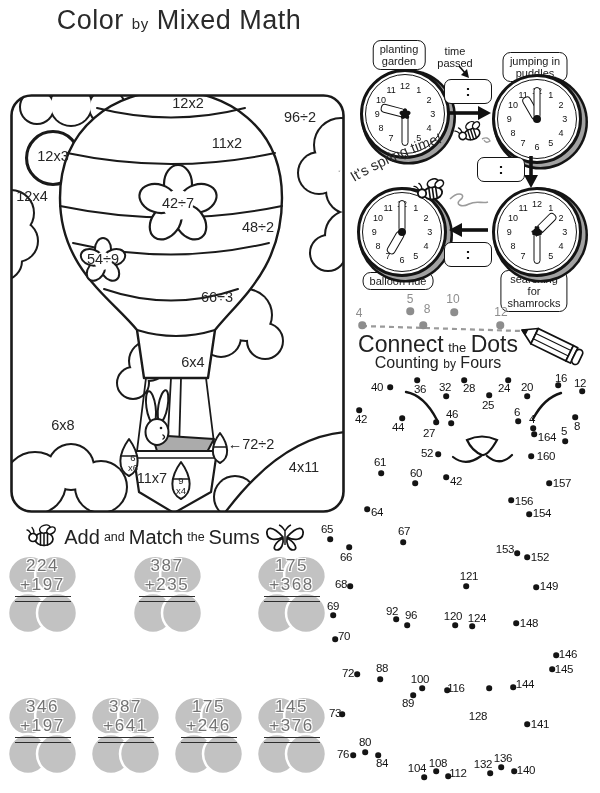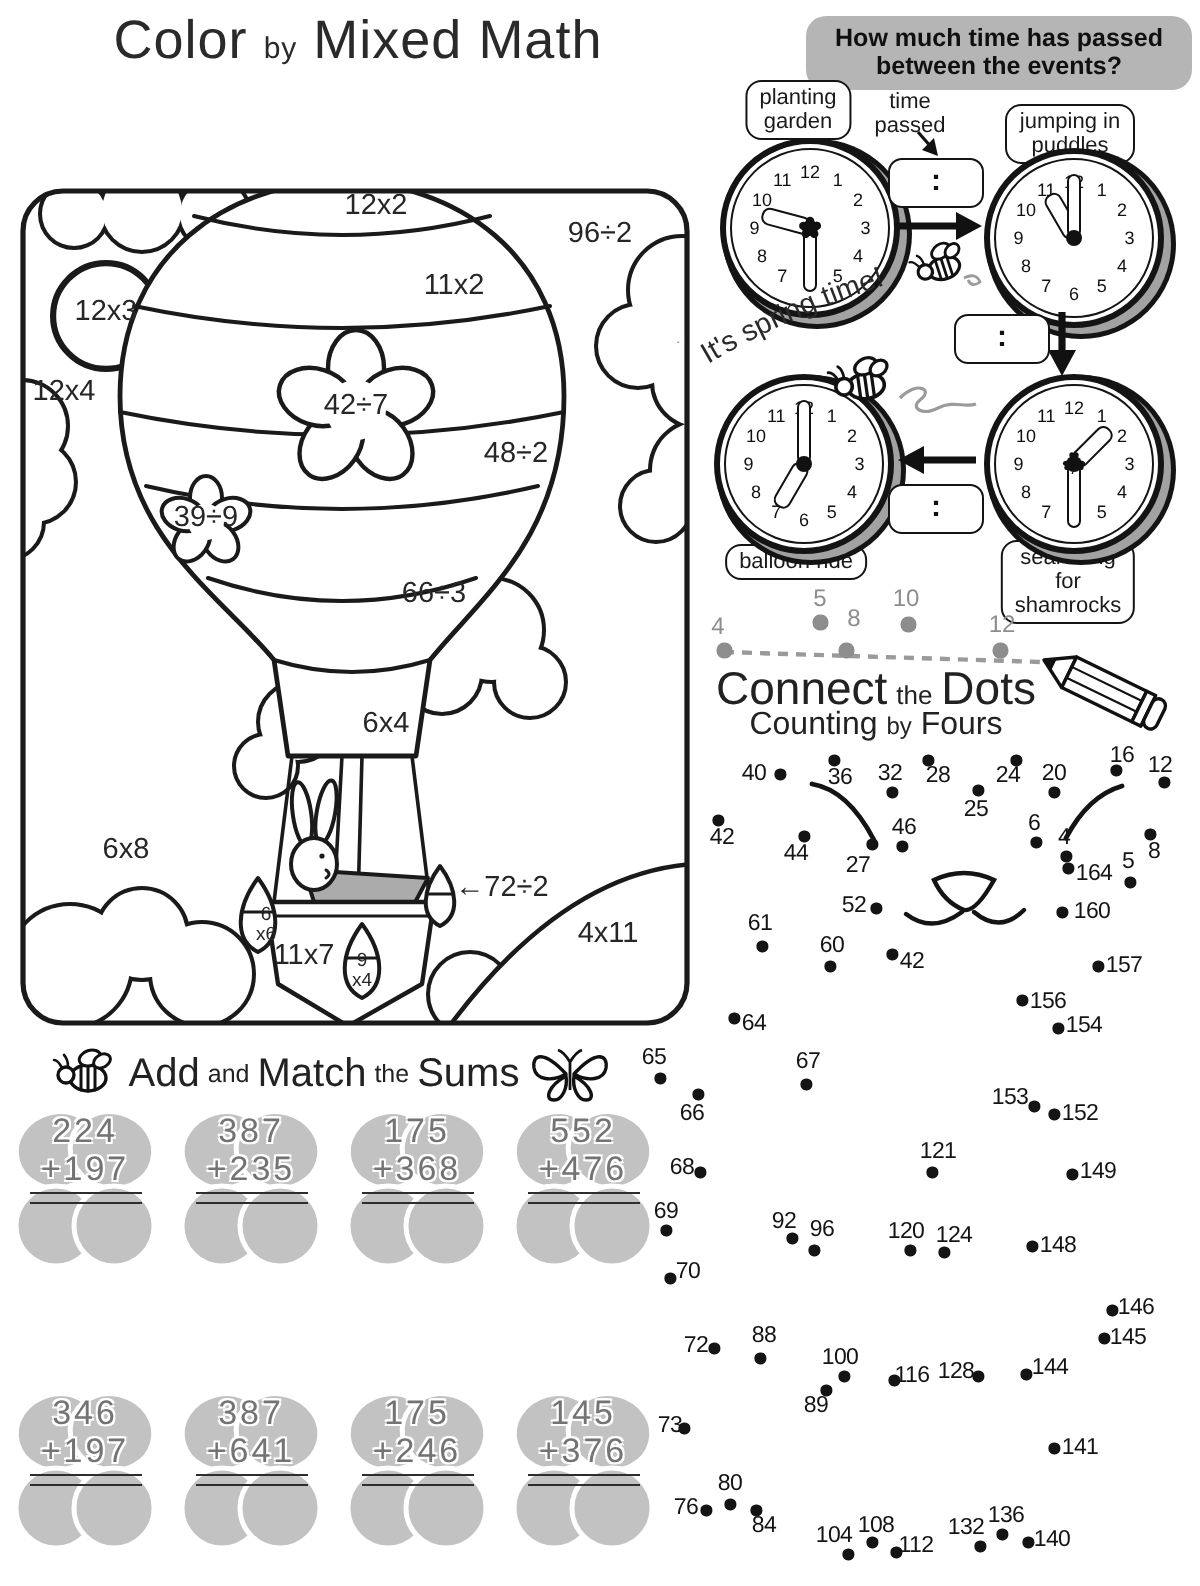--- a/index.html
+++ b/index.html
@@ -237,41 +237,37 @@
     </svg>
     <div class="abs" style="left:0;top:0;width:337px;height:421px;">
 
     <span class="pp" style="left: 179px; top: 10px;">12x2</span>
         <span class="pp" style="left: 291px; top: 24px;">96÷2</span>
         <span class="pp" style="left: 218px; top: 50px;">11x2</span>
         <span class="pp" style="left: 44px; top: 63px;">12x3</span>
         <span class="pp" style="left: 23px; top: 103px;">12x4</span>
         <span class="pp" style="left: 169px; top: 110px;">42÷7</span>
         <span class="pp" style="left: 249px; top: 134px;">48÷2</span>
-        <span class="pp" style="left: 94px; top: 166px;">39÷9</span>
+        <span class="pp" style="left: 94px; top: 166px;">54÷9</span>
         <span class="pp" style="left: 208px; top: 204px;">66÷3</span>
         <span class="pp" style="left: 184px; top: 269px;">6x4</span>
         <span class="pp" style="left: 54px; top: 332px;">6x8</span>
         <span class="pp" style="left: 242px; top: 351px;">←72÷2</span>
         <span class="pp" style="left: 143px; top: 385px;">11x7</span>
         <span class="pp" style="left: 295px; top: 374px;">4x11</span>
       </div>
     <div class="abs" style="left:0;top:0;width:337px;height:421px;">
 
     <span class="pp-small" style="left: 124px; top: 370px;">6
 x6</span>
         <span class="pp-small" style="left: 172px; top: 393px;">9
 x4</span>
       </div>
   </div>
 
-  <div class="abs time-header">
-    <div>How much time has passed</div>
-    <div>between the events?</div>
-  </div>
 
   <div class="abs tag-box" style="left:399px;top:40px;">planting
 garden</div>
   <div class="abs tag-box" style="left:535px;top:52px;">jumping in puddles</div>
   <div class="abs tag-box" style="left:398px;top:272px;">balloon ride</div>
   <div class="abs tag-box" style="left:534px;top:270px;">searching for
 shamrocks</div>
   <div class="abs time-passed">time
 passed</div>
 
@@ -435,35 +431,20 @@
             <ellipse cx="54" cy="63" rx="20" ry="20"></ellipse>
           </g>
         </svg>
         <div class="clover-problem">
           <div class="cp-val">175</div>
           <div class="cp-val">+368</div>
           <div class="cp-line"></div>
         </div>
       </div>
 
-      <div class="clover">
-        <svg width="79" height="90" viewBox="0 0 79 90">
-          <g fill="#c2c2c2" stroke="#fff" stroke-width="2.5">
-            <ellipse cx="26" cy="25" rx="21" ry="19" transform="rotate(-15 26 25)"></ellipse>
-            <ellipse cx="53" cy="25" rx="21" ry="19" transform="rotate(15 53 25)"></ellipse>
-            <ellipse cx="25" cy="63" rx="20" ry="20"></ellipse>
-            <ellipse cx="54" cy="63" rx="20" ry="20"></ellipse>
-          </g>
-        </svg>
-        <div class="clover-problem">
-          <div class="cp-val">552</div>
-          <div class="cp-val">+476</div>
-          <div class="cp-line"></div>
-        </div>
-      </div>
     </div>
   <div class="abs clover-row" style="top:691px;">
 
       <div class="clover">
         <svg width="79" height="90" viewBox="0 0 79 90">
           <g fill="#c2c2c2" stroke="#fff" stroke-width="2.5">
             <ellipse cx="26" cy="25" rx="21" ry="19" transform="rotate(-15 26 25)"></ellipse>
             <ellipse cx="53" cy="25" rx="21" ry="19" transform="rotate(15 53 25)"></ellipse>
             <ellipse cx="25" cy="63" rx="20" ry="20"></ellipse>
             <ellipse cx="54" cy="63" rx="20" ry="20"></ellipse>
@@ -737,21 +718,21 @@
       <span class="dot" style="left: 422px; top: 688px;"></span>
       <span class="dot-label" style="left: 420px; top: 679px;">100</span>
 
       <span class="dot" style="left: 413px; top: 695px;"></span>
       <span class="dot-label" style="left: 408px; top: 703px;">89</span>
 
       <span class="dot" style="left: 447px; top: 690px;"></span>
       <span class="dot-label" style="left: 456px; top: 688px;">116</span>
 
       <span class="dot" style="left: 489px; top: 688px;"></span>
-      <span class="dot-label" style="left: 478px; top: 686px;">128</span>
+      <span class="dot-label" style="left: 478px; top: 716px;">128</span>
 
       <span class="dot" style="left: 513px; top: 687px;"></span>
       <span class="dot-label" style="left: 525px; top: 684px;">144</span>
 
       <span class="dot" style="left: 556px; top: 655px;"></span>
       <span class="dot-label" style="left: 568px; top: 654px;">146</span>
 
       <span class="dot" style="left: 552px; top: 669px;"></span>
       <span class="dot-label" style="left: 564px; top: 669px;">145</span>
 

